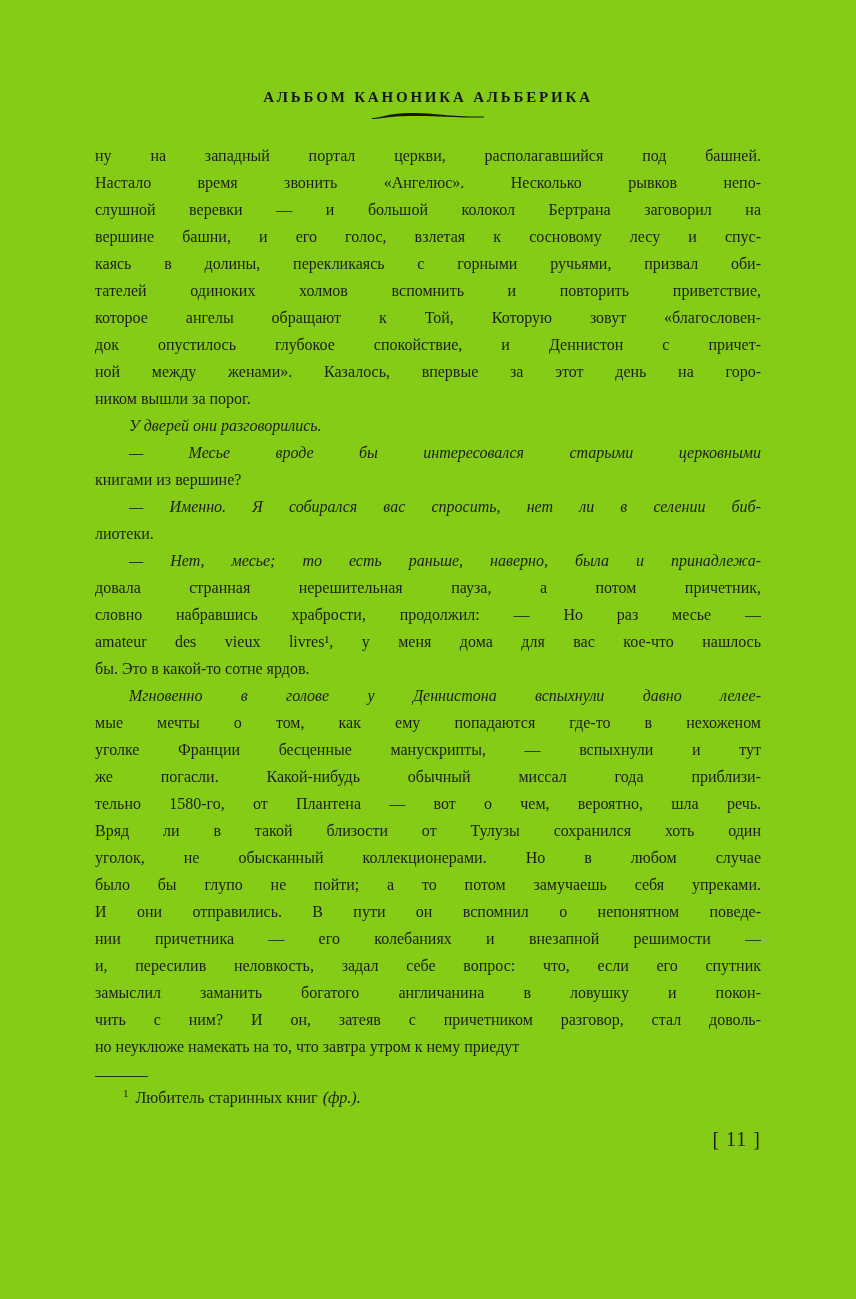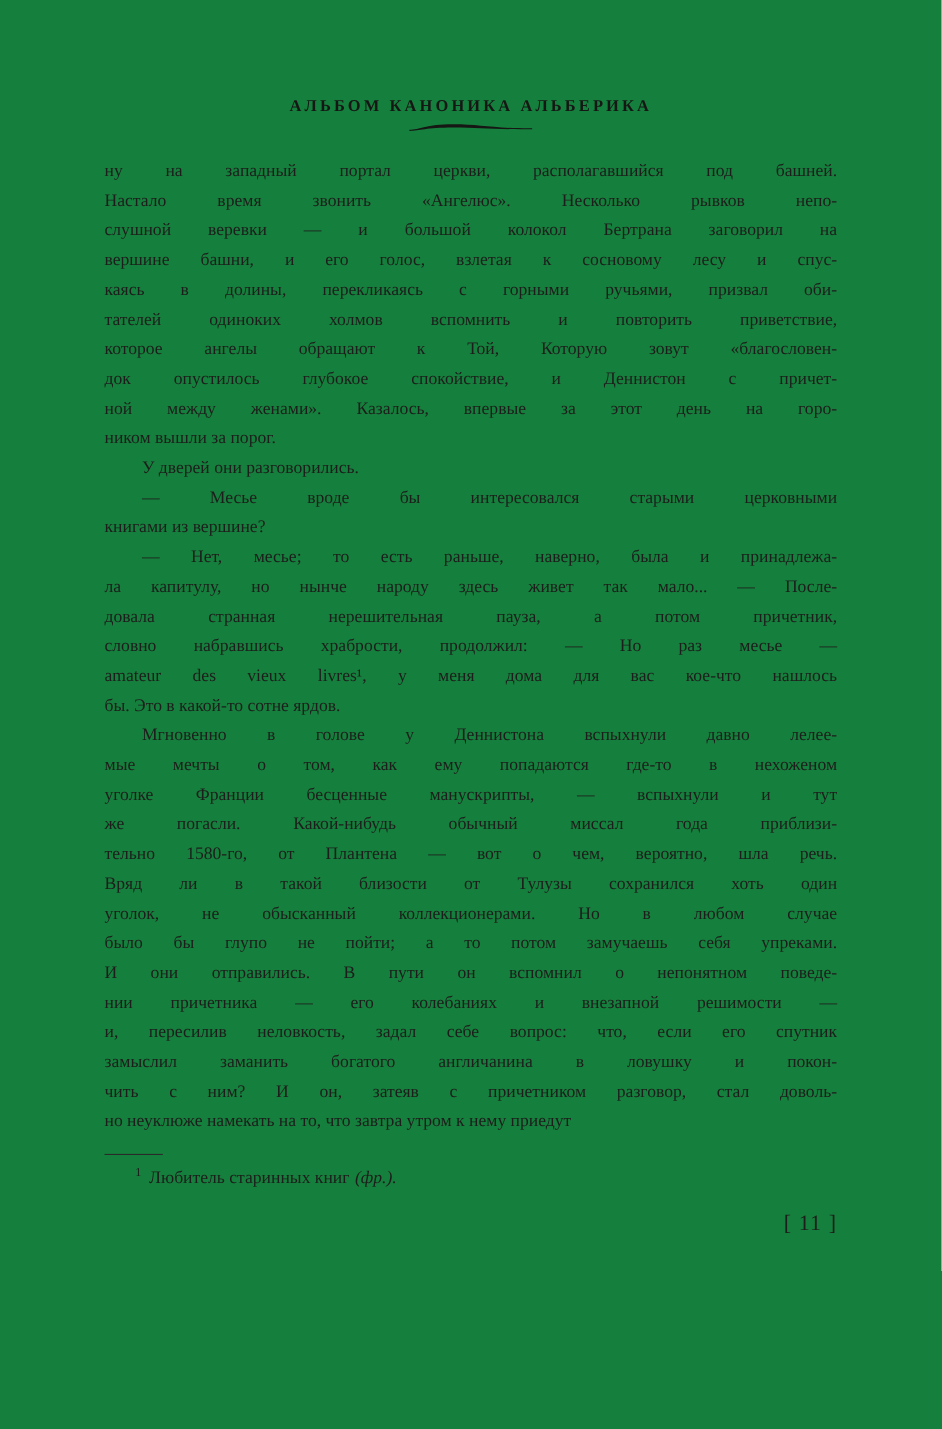--- a/index.html
+++ b/index.html
@@ -1,20 +1,20 @@
 <!DOCTYPE html>
 <html lang="ru"><head>
 <meta charset="utf-8">
 <style>
   html, body { margin: 0; padding: 0; background: #e8e8e8; }
   .page {
     width: 856px;
     height: 1299px;
     margin: 0 auto;
-    background: #15803d;
+    background: #84cc16;
     color: #1d1d1b;
     font-family: "Liberation Serif", "DejaVu Serif", serif;
     position: relative;
     box-sizing: border-box;
     padding: 88px 95px 0 95px;
     overflow: hidden;
   }
   .running-head { text-align: center; }
   .chapter-title {
     font-size: 15px;
@@ -30,21 +30,21 @@
     font-size: 16px;
     line-height: 27px;
   }
   .paragraph { margin: 0; }
   .line {
     text-align: justify;
     text-align-last: justify;
     height: 27px;
   }
   .line.last { text-align-last: left; }
-  .line.indent { text-indent: 34px; }
+  .line.indent { text-indent: 34px; font-style: italic; }
   .footnote-sep {
     margin-top: 16px;
     width: 53px;
     border-top: 1.5px solid #2a2a28;
   }
   .footnote {
     margin-top: 6px;
     margin-left: 28px;
     font-size: 16px;
     line-height: 21px;
@@ -90,22 +90,25 @@
         <div class="line last">ником вышли за порог.</div>
       </div>
       <div class="paragraph">
         <div class="line last indent">У дверей они разговорились.</div>
       </div>
       <div class="paragraph">
         <div class="line indent">— Месье вроде бы интересовался старыми церковными</div>
         <div class="line last">книгами из вершине?</div>
       </div>
       <div class="paragraph">
+        <div class="line indent">— Именно. Я собирался вас спросить, нет ли в селении биб-</div>
+        <div class="line last">лиотеки.</div>
+      </div>
+      <div class="paragraph">
         <div class="line indent">— Нет, месье; то есть раньше, наверно, была и принадлежа-</div>
-        <div class="line">ла капитулу, но нынче народу здесь живет так мало... — После-</div>
         <div class="line">довала странная нерешительная пауза, а потом причетник,</div>
         <div class="line">словно набравшись храбрости, продолжил: — Но раз месье —</div>
         <div class="line">amateur des vieux livres¹, у меня дома для вас кое-что нашлось</div>
         <div class="line last">бы. Это в какой-то сотне ярдов.</div>
       </div>
       <div class="paragraph">
         <div class="line indent">Мгновенно в голове у Деннистона вспыхнули давно лелее-</div>
         <div class="line">мые мечты о том, как ему попадаются где-то в нехоженом</div>
         <div class="line">уголке Франции бесценные манускрипты, — вспыхнули и тут</div>
         <div class="line">же погасли. Какой-нибудь обычный миссал года приблизи-</div>

